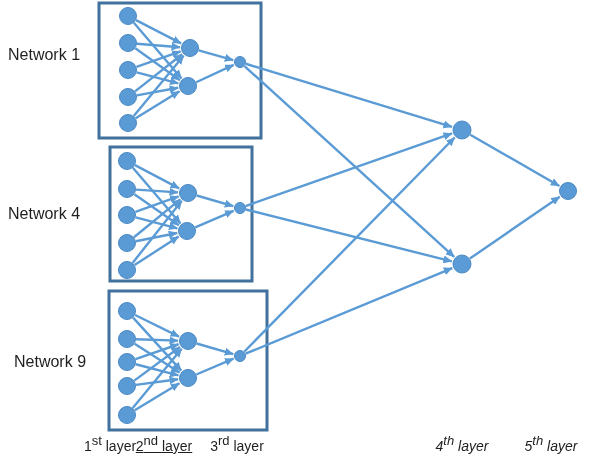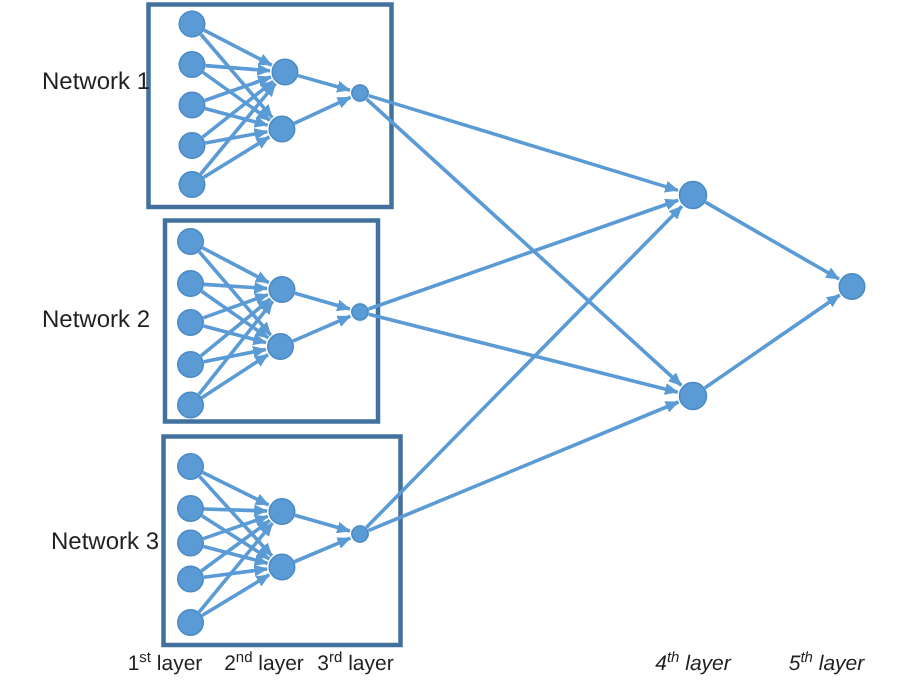--- a/index.html
+++ b/index.html
@@ -7,36 +7,36 @@
     width: 603px; height: 458px;
     background: #ffffff;
     position: relative;
     overflow: hidden;
     font-family: "Liberation Sans", sans-serif;
   }
   #diagram-svg { position: absolute; left: 0; top: 0; }
   .net-label {
     position: absolute;
     width: 92px;
-    text-align: right;
+    text-align: left;
     font-size: 16px;
     color: #1f1f1f;
     white-space: nowrap;
   }
   .layer-label {
     position: absolute;
     top: 433px;
     transform: translateX(-50%);
     font-size: 14px;
     color: #1f1f1f;
     white-space: nowrap;
   }
   .layer-label .sup {
     vertical-align: super;
-    font-size: 10px;
+    font-size: 13px;
   }
 </style>
 </head>
 <body>
 
 <svg id="diagram-svg" width="603" height="458" viewBox="0 0 603 458">
     <defs>
       <marker id="arrow" markerUnits="userSpaceOnUse" markerWidth="9" markerHeight="8" refX="8.5" refY="4" orient="auto">
         <path d="M0,0 L9,4 L0,8 Z" fill="#5b9bd5"></path>
       </marker>
@@ -117,20 +117,20 @@
       <circle cx="188" cy="341" r="8.5" fill="#5b9bd5" stroke="#4a89c4" stroke-width="1"></circle>
       <circle cx="188" cy="378" r="8.5" fill="#5b9bd5" stroke="#4a89c4" stroke-width="1"></circle>
       <circle cx="240" cy="356" r="5.5" fill="#5b9bd5" stroke="#4a89c4" stroke-width="1"></circle>
       <circle cx="462" cy="130" r="9" fill="#5b9bd5" stroke="#4a89c4" stroke-width="1"></circle>
       <circle cx="462" cy="264" r="9" fill="#5b9bd5" stroke="#4a89c4" stroke-width="1"></circle>
       <circle cx="568" cy="191" r="8.5" fill="#5b9bd5" stroke="#4a89c4" stroke-width="1"></circle>
     </g>
   </svg>
 
 <div class="net-label" style="left:8px; top:46px;">Network 1</div>
-<div class="net-label" style="left:8px; top:205px;">Network 2</div>
-<div class="net-label" style="left:14px; top:353px;">Network 3</div>
+<div class="net-label" style="left:8px; top:205px;">Network 4</div>
+<div class="net-label" style="left:14px; top:353px;">Network 9</div>
 
 <div class="layer-label" style="left:110px;"><span>1</span><span class="sup">st</span><span> layer</span></div>
-<div class="layer-label" style="left:176px;"><span>2</span><span class="sup">nd</span><span> layer</span></div>
+<div class="layer-label" style="left:164px;text-decoration:underline;"><span>2</span><span class="sup">nd</span><span> layer</span></div>
 <div class="layer-label" style="left:237px;"><span>3</span><span class="sup">rd</span><span> layer</span></div>
 <div class="layer-label" style="left:462px;font-style:italic;"><span>4</span><span class="sup">th</span><span> layer</span></div>
 <div class="layer-label" style="left:551px;font-style:italic;"><span>5</span><span class="sup">th</span><span> layer</span></div>
 
 </body></html>

